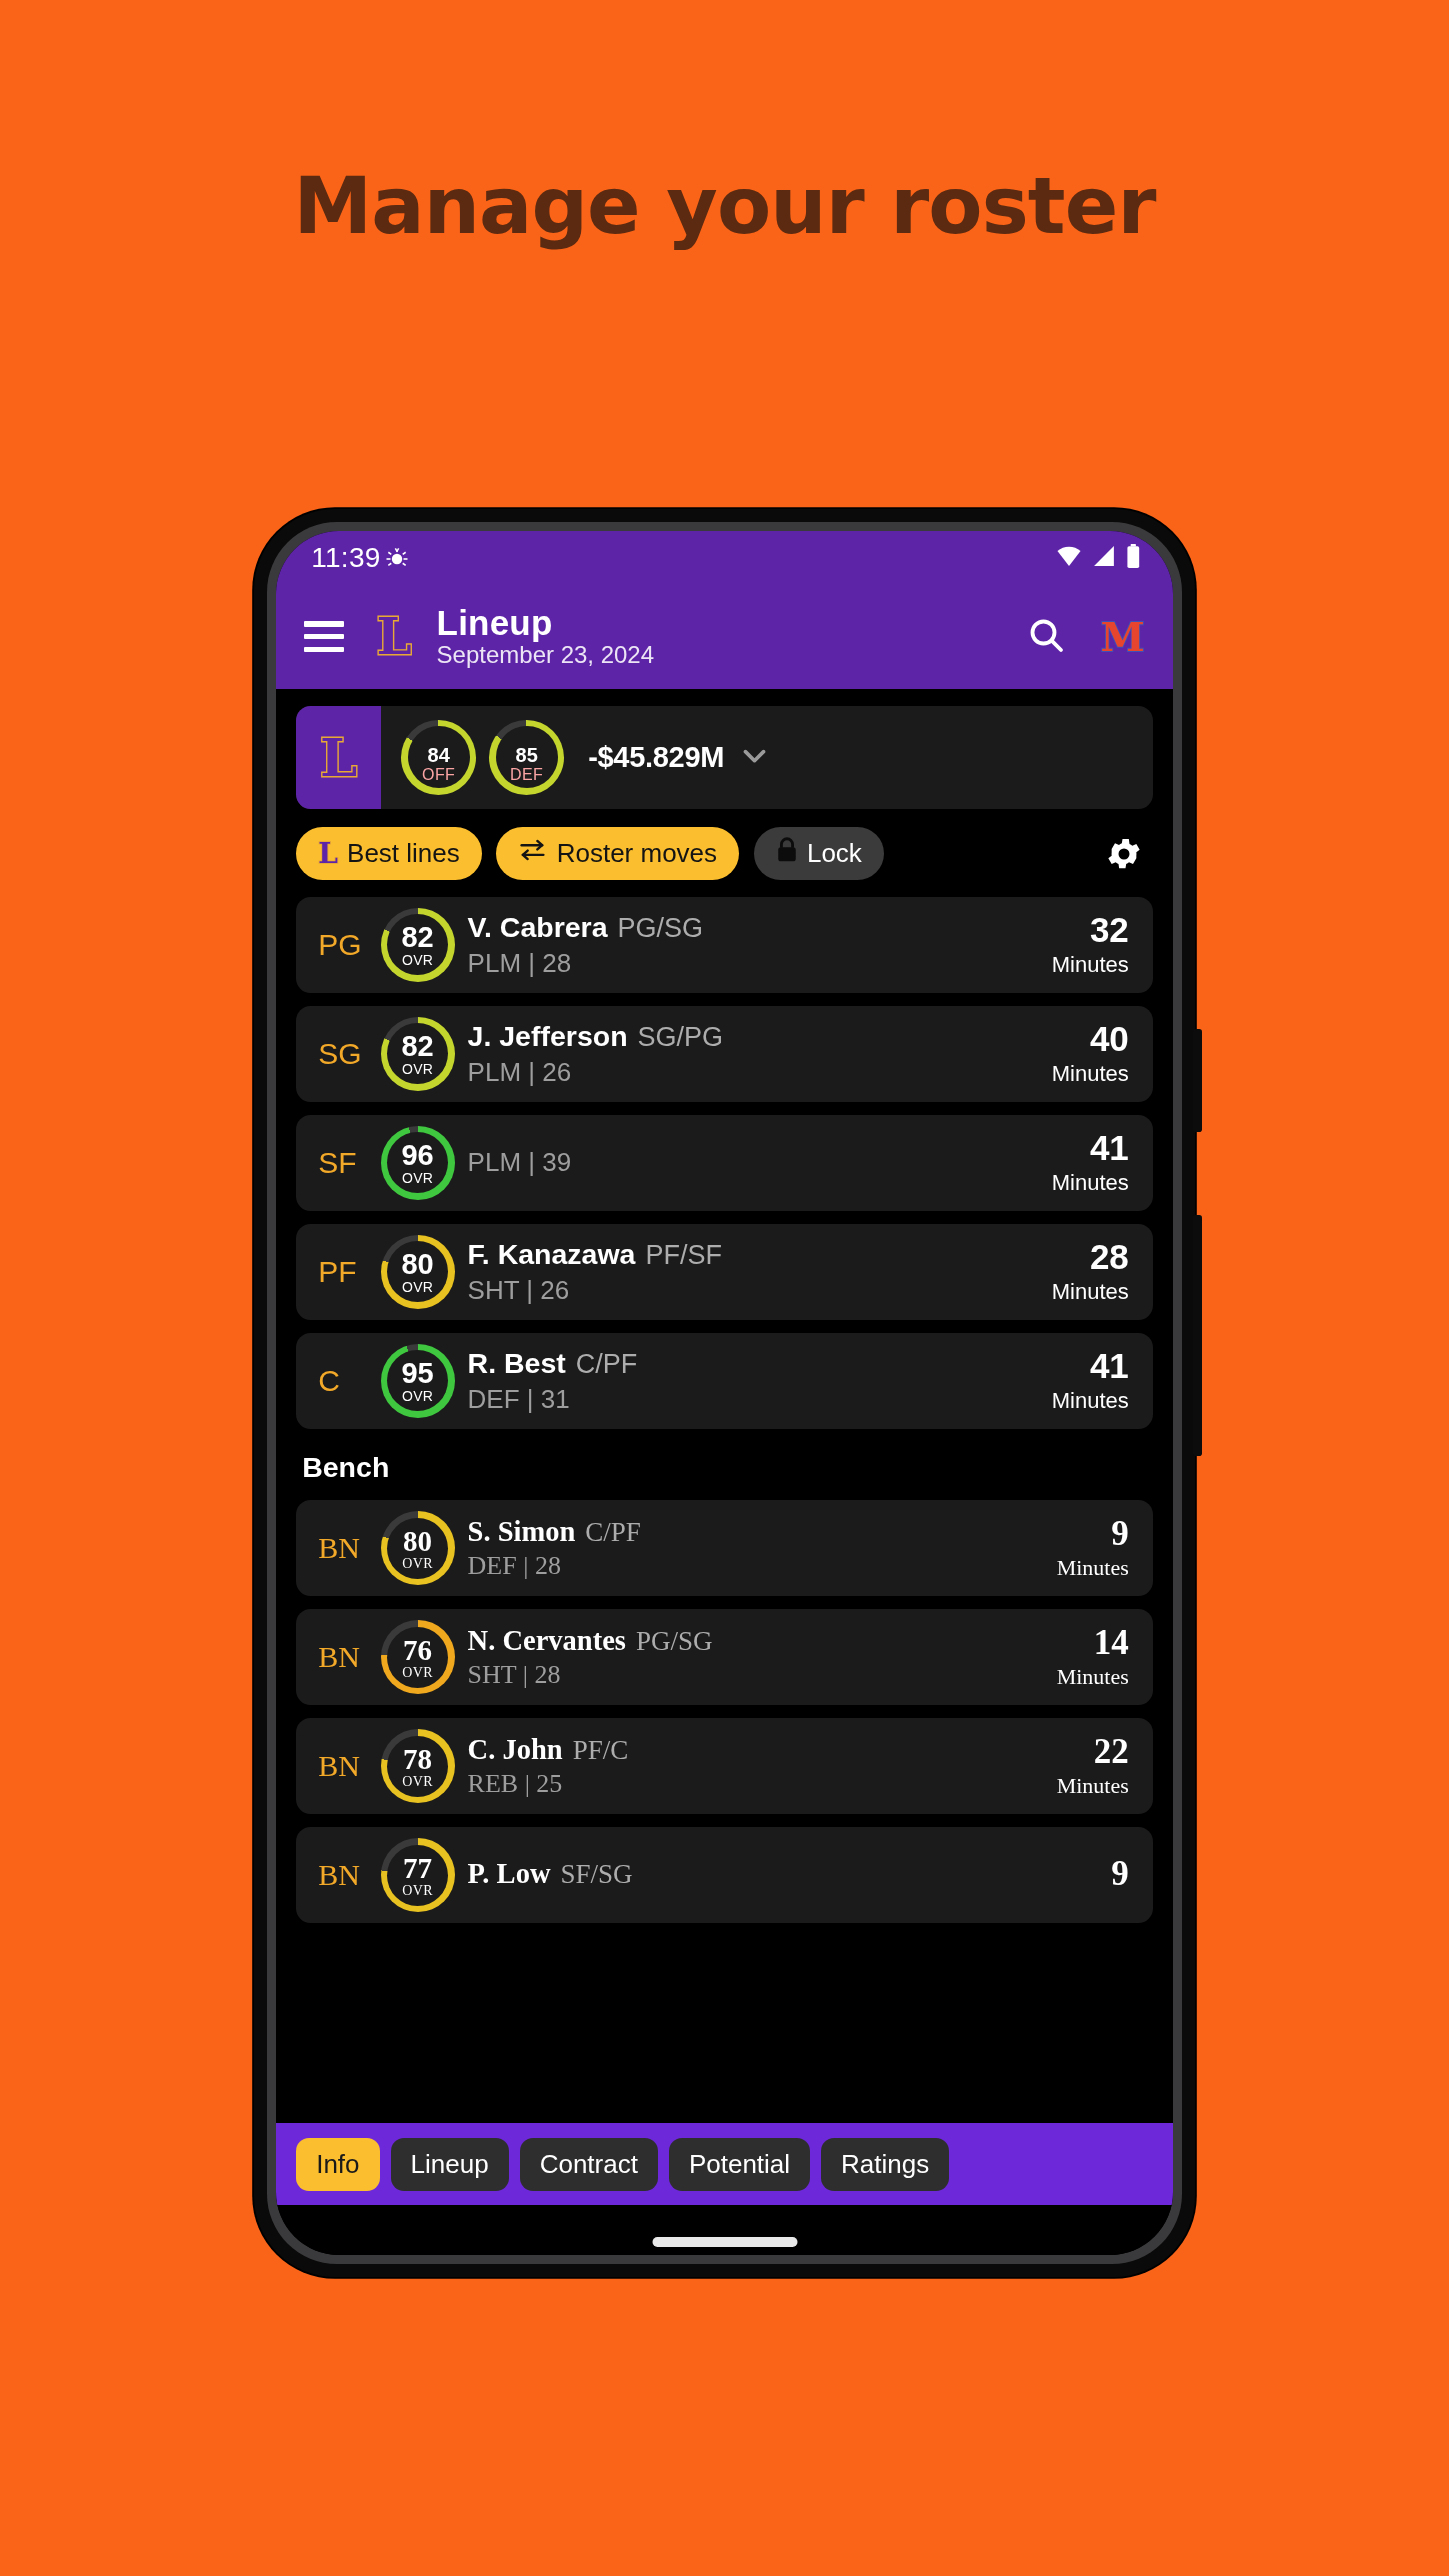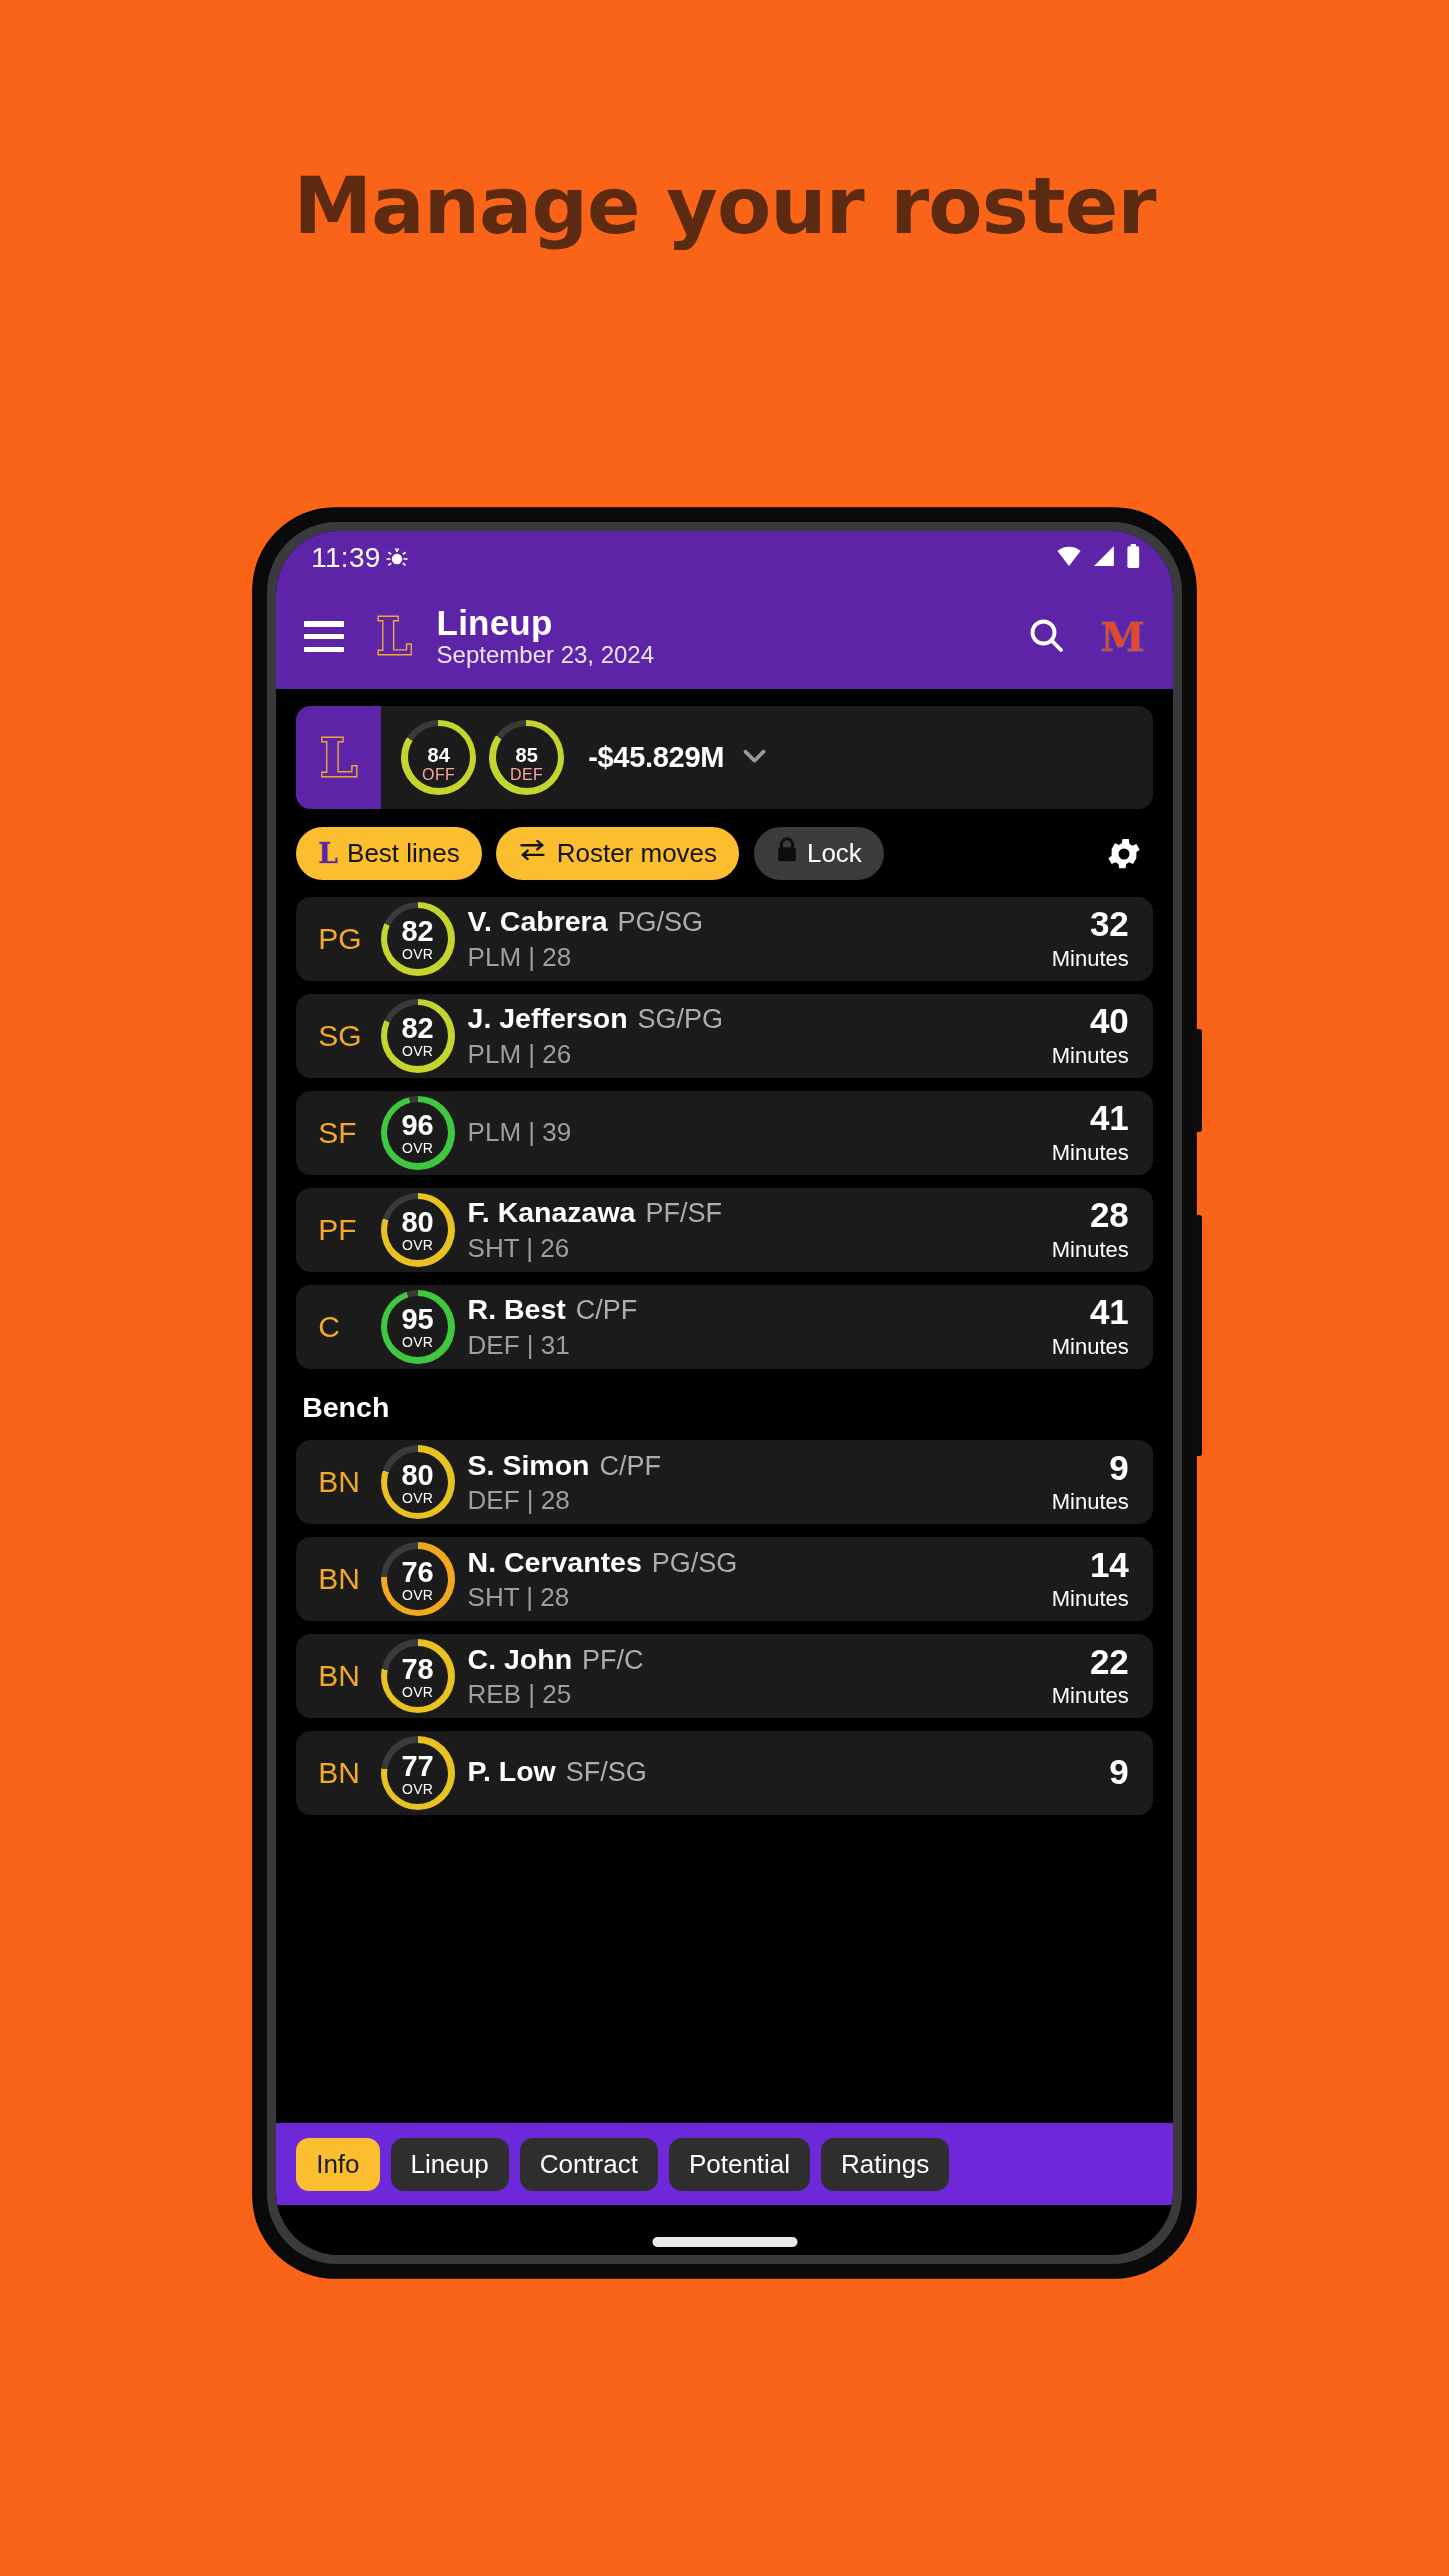--- a/index.html
+++ b/index.html
@@ -169,21 +169,21 @@
     white-space: nowrap;
   }
   .chip.amber { background: #FBBE2E; color: #141414; }
   .chip.dark { background: #3B3B3B; color: #ffffff; }
   .gear-btn { margin-left: auto; margin-right: 9.2px; display: flex; align-items: center; }
 
   
   .list { margin-top: 16.6px; }
   .prow {
     margin: 0 20px 13px 20px;
-    height: 84px;
+    height: 96px;
     background: #1B1B1B;
     border-radius: 14.7px;
     display: flex;
     align-items: center;
     padding: 0 24px 0 18.4px;
     position: relative;
   }
   .pos {
     width: 66px;
     flex: 0 0 66px;
@@ -490,21 +490,21 @@
               </div>
               <div class="pmin">
                 <span class="pmin-val">41</span>
                 <span class="pmin-lbl">Minutes</span>
               </div>
             </div>
           </div>
 
           <div class="section-head">Bench</div>
 
-          <div class="list" style="margin-top:0;">
+          <div class="list" style="margin-top:0;font-family:Liberation Serif, serif;">
 
             <div class="prow">
               <div class="pos">BN</div>
               <div class="ovr-ring" style="background:conic-gradient(#E8C220 0% 80%, #3A3A3A 80% 100%);">
                 <div class="ovr-inner">
                   <span class="ovr-val">80</span>
                   <span class="ovr-lbl">OVR</span>
                 </div>
               </div>
               <div class="pinfo">

